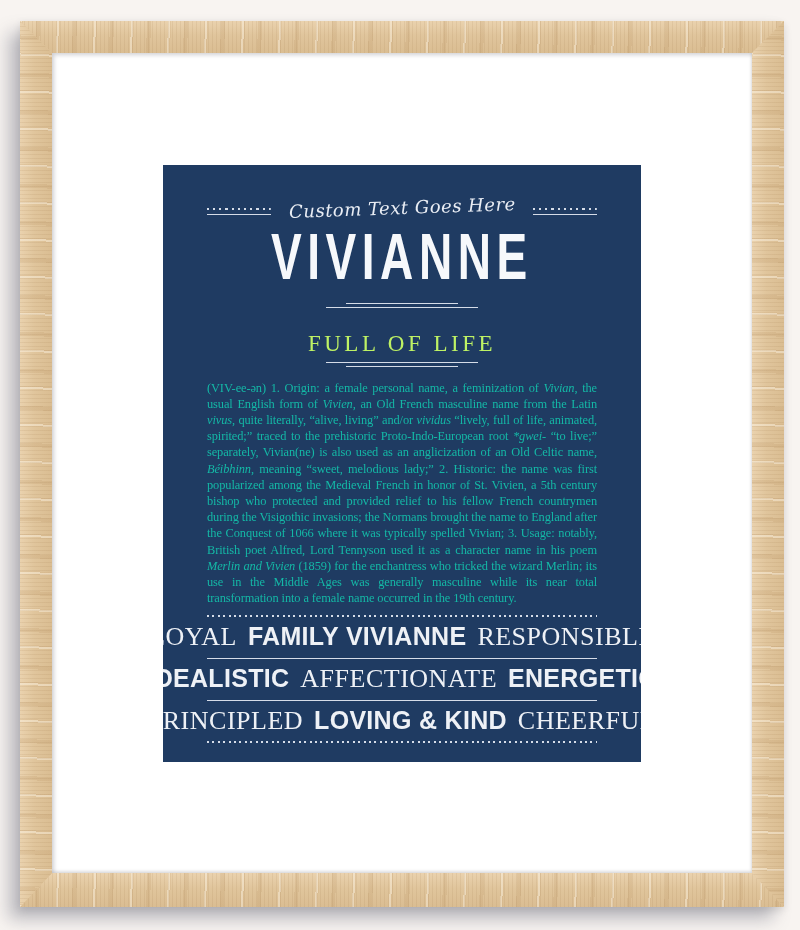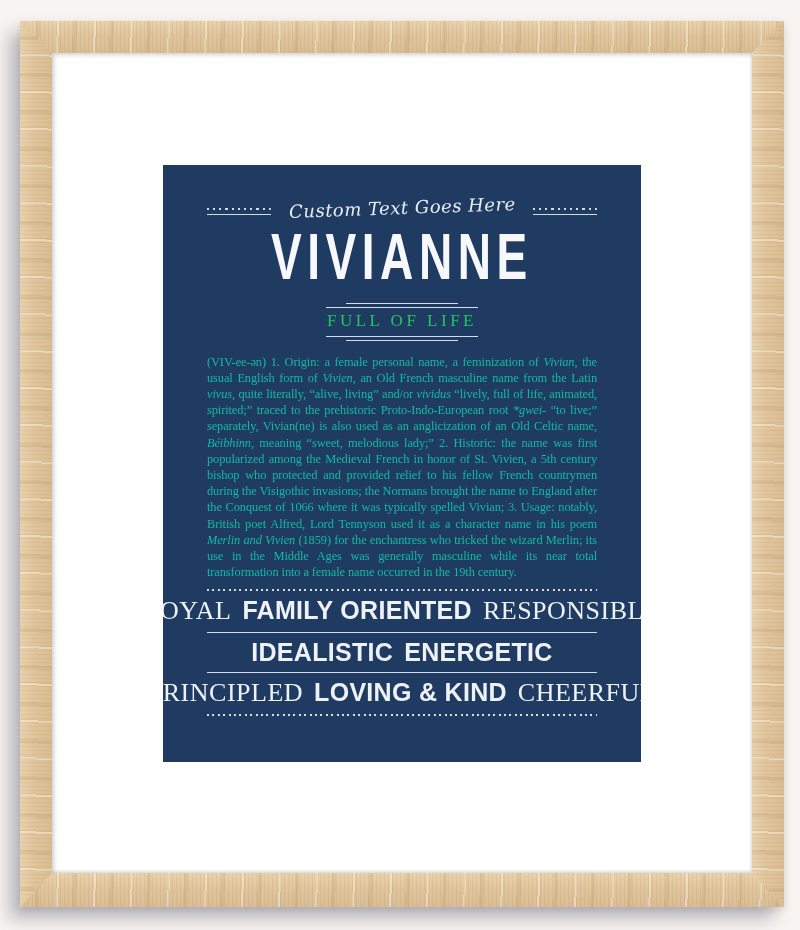--- a/index.html
+++ b/index.html
@@ -85,23 +85,23 @@
   }
 
   
   .rulepair { display:flex; flex-direction:column; align-items:center; gap:3px; }
   .rulepair .r-short { width:112px; height:1px; background:#d5dce8; }
   .rulepair .r-long  { width:152px; height:1px; background:#d5dce8; }
   .rp-top { margin-top:14px; }
   .rp-bottom { margin-top:5px; }
 
   .meaning {
-    margin-top:3px;
+    margin-top:23px;
     font-family:"Liberation Serif", serif;
-    font-size:17px; letter-spacing:3.5px; color:#22c55e; white-space:nowrap;
+    font-size:23px; letter-spacing:3.5px; color:#bef264; white-space:nowrap;
   }
 
   
   .definition {
     margin-top:13px; width:390px;
     font-family:"Liberation Serif", serif;
     font-size:12.4px; line-height:16.2px; letter-spacing:-.1px;
     text-align:justify; color:#14b8a6;
   }
   .definition .it { font-style:italic; }
@@ -152,26 +152,27 @@
         <span class="r-short"></span>
       </div>
 
       <p class="definition"><span>(VIV-ee-ən)  1. Origin:  a female personal name, a feminization of </span><span class="it">Vivian</span><span>, the usual English form of </span><span class="it">Vivien</span><span>, an Old French masculine name from the Latin </span><span class="it">vivus</span><span>, quite literally, “alive, living” and/or </span><span class="it">vividus</span><span> “lively, full of life, animated, spirited;” traced to the prehistoric Proto-Indo-European root </span><span class="it">*gwei-</span><span> “to live;” separately, Vivian(ne) is also used as an anglicization of an Old Celtic name, </span><span class="it">Béibhinn</span><span>, meaning “sweet, melodious lady;”  2. Historic:  the name was first popularized among the Medieval French in honor of St. Vivien, a 5th century bishop who protected and provided relief to his fellow French countrymen during the Visigothic invasions; the Normans brought the name to England after the Conquest of 1066 where it was typically spelled Vivian; 3. Usage: notably, British poet Alfred, Lord Tennyson used it as a character name in his poem </span><span class="it">Merlin and Vivien</span><span> (1859) for the enchantress who tricked the wizard Merlin; its use in the Middle Ages was generally masculine while its near total transformation into a female name occurred in the 19th century.</span></p>
 
       <div class="traits">
         <div class="dotline"></div>
         <div id="trait-rows" style="display:flex;flex-direction:column;gap:6px;">
             <div class="trait-line">
               <span class="trait-serif">LOYAL</span>
-              <span class="trait-sans">FAMILY ORIENTED</span>
+              <span class="trait-sans">FAMILY VIVIANNE</span>
               <span class="trait-serif">RESPONSIBLE</span>
             </div>
             <div class="trait-divider"></div>
             <div class="trait-line">
               <span class="trait-sans">IDEALISTIC</span>
+              <span class="trait-serif">AFFECTIONATE</span>
               <span class="trait-sans">ENERGETIC</span>
             </div>
             <div class="trait-divider"></div>
             <div class="trait-line">
               <span class="trait-serif">PRINCIPLED</span>
               <span class="trait-sans">LOVING &amp; KIND</span>
               <span class="trait-serif">CHEERFUL</span>
             </div>
           </div>
         <div class="dotline"></div>

